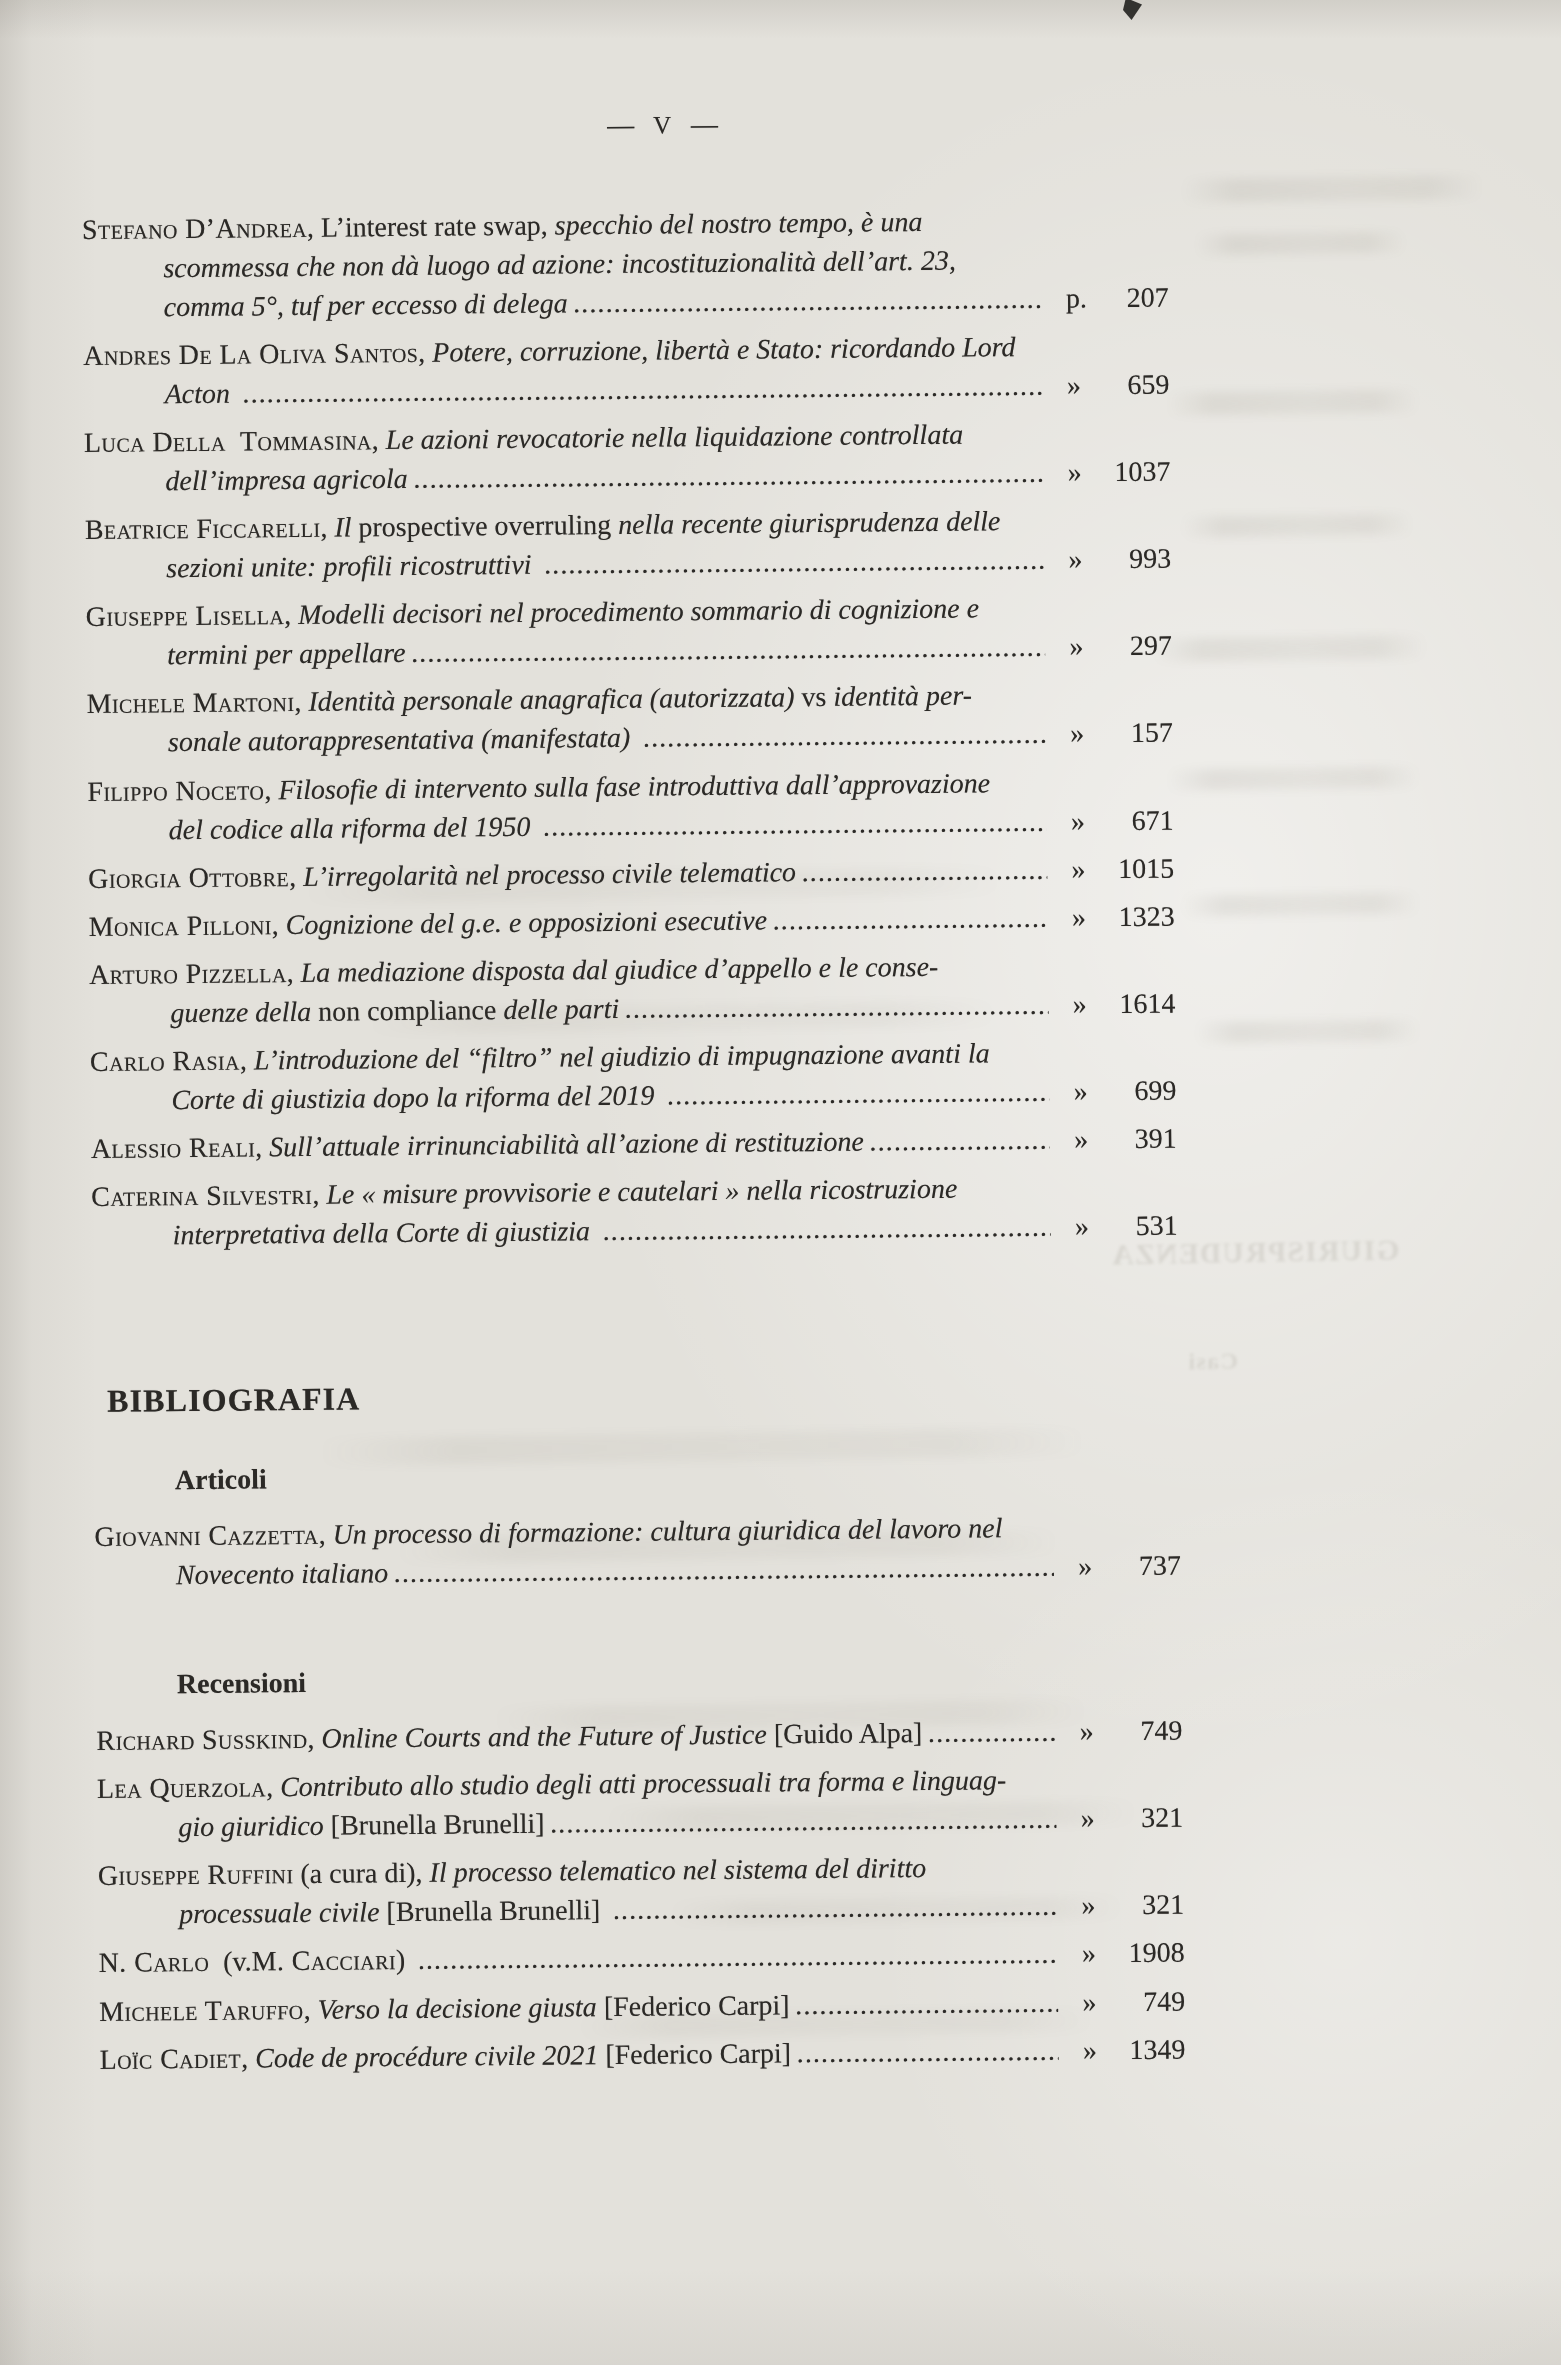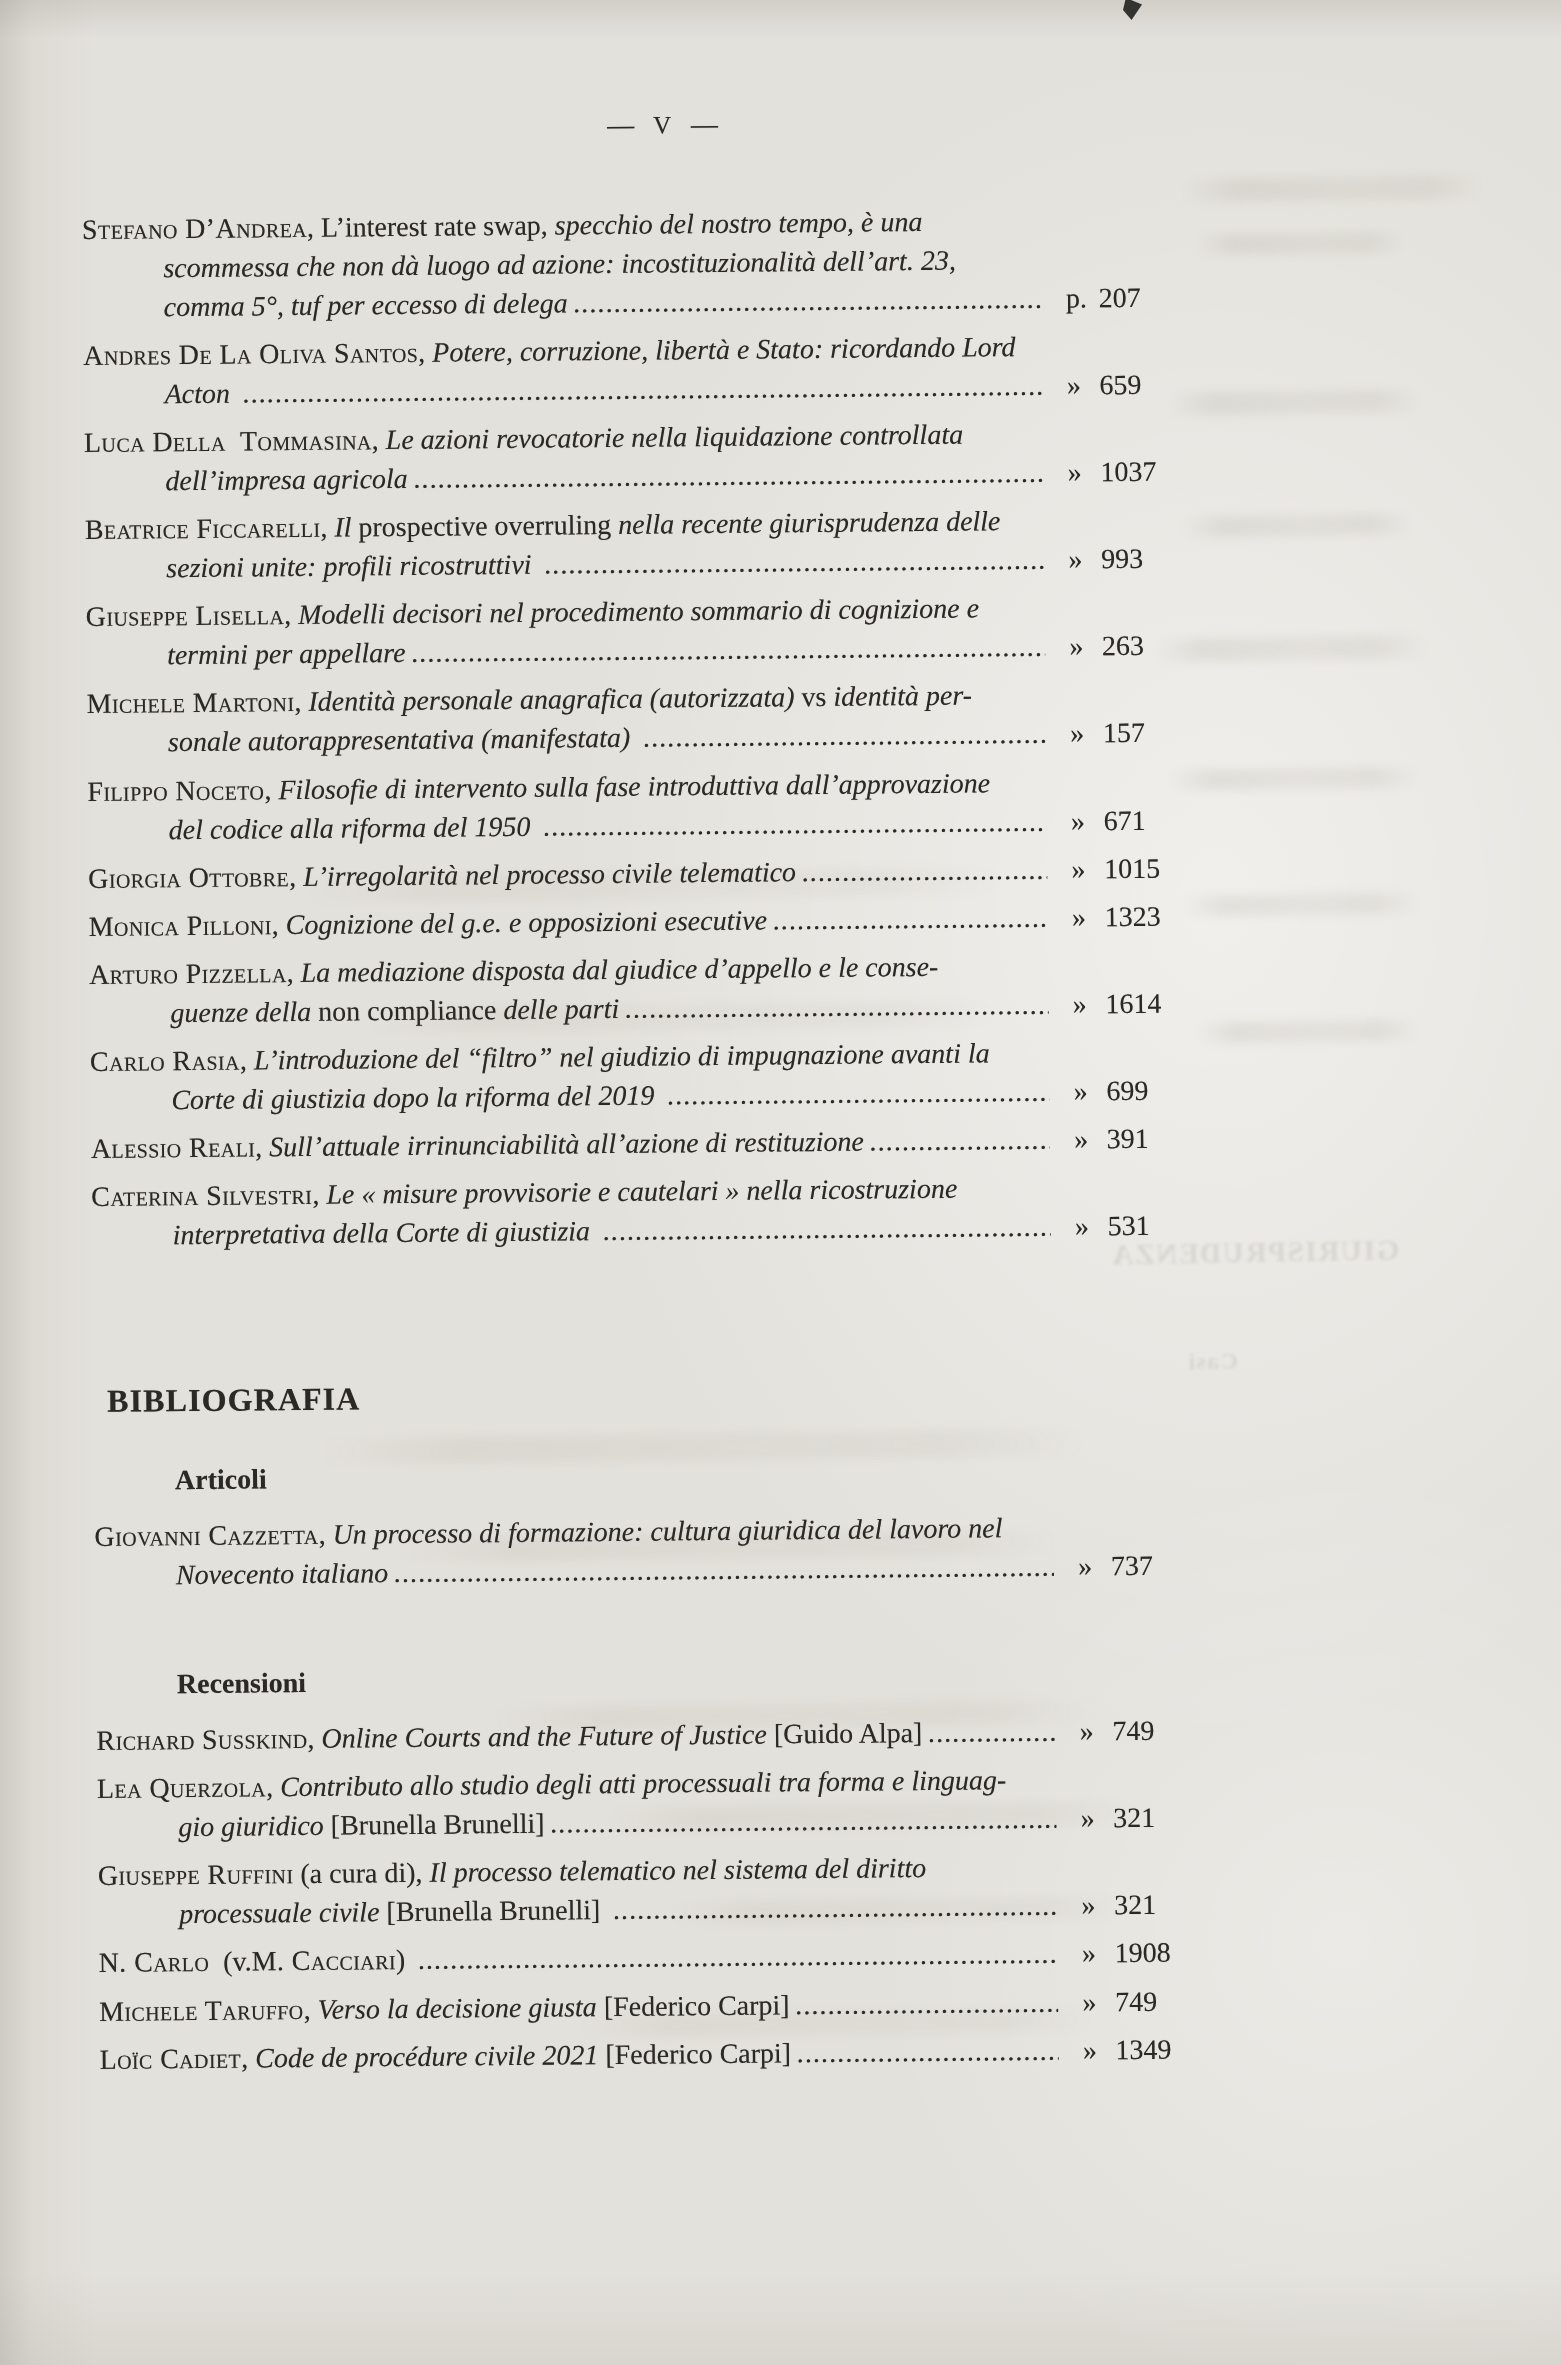--- a/index.html
+++ b/index.html
@@ -38,21 +38,21 @@
   .lt{white-space:nowrap;flex:none;}
   .seg-sc{font-variant:small-caps;letter-spacing:0.4px;}
   .seg-i{font-style:italic;}
   .seg-r{font-style:normal;}
   .dots{
     flex:1 1 auto;overflow:hidden;white-space:nowrap;
     margin:0 5.6px 0 5.6px;letter-spacing:1.1px;color:#2b2926;min-width:0;
   }
   .dots::after{content:"......................................................................................................................................................";}
   .marker{flex:none;width:51px;padding-left:18.3px;box-sizing:border-box;}
-  .num{flex:none;width:70px;}
+  .num{flex:none;width:70px;text-align:right;}
   .h-sec{font-weight:700;font-size:32px;line-height:42px;letter-spacing:1.1px;margin:125px 0 0 14px;}
   .h-sub{font-weight:700;font-size:28px;line-height:39px;margin:70px 0 17px 81px;}
   .h-sec + .h-sub{margin-top:39px;}
   
   .corner-mark{
     position:absolute;left:1123px;top:-2.1px;width:19px;height:22px;
     background:#1d1c1a;opacity:.88;
     clip-path:polygon(15% 0, 100% 30%, 45% 100%, 0 55%);
   }
   .ghost{
@@ -133,21 +133,21 @@
             <span class="marker">»</span>
             <span class="num">993</span>
           </div>
         </div>
         <div class="entry">
           <div class="eline"><span class="lt"><span class="seg-sc">Giuseppe Lisella</span><span class="seg-r">, </span><span class="seg-i">Modelli decisori nel procedimento sommario di cognizione e</span></span></div>
           <div class="eline ind last">
             <span class="lt"><span class="seg-i">termini per appellare</span></span>
             <span class="dots"></span>
             <span class="marker">»</span>
-            <span class="num">263</span>
+            <span class="num">297</span>
           </div>
         </div>
         <div class="entry">
           <div class="eline"><span class="lt"><span class="seg-sc">Michele Martoni</span><span class="seg-r">, </span><span class="seg-i">Identità personale anagrafica (autorizzata) </span><span class="seg-r">vs</span><span class="seg-i"> identità per-</span></span></div>
           <div class="eline ind last">
             <span class="lt"><span class="seg-i">sonale autorappresentativa (manifestata)&nbsp; </span></span>
             <span class="dots"></span>
             <span class="marker">»</span>
             <span class="num">157</span>
           </div>

